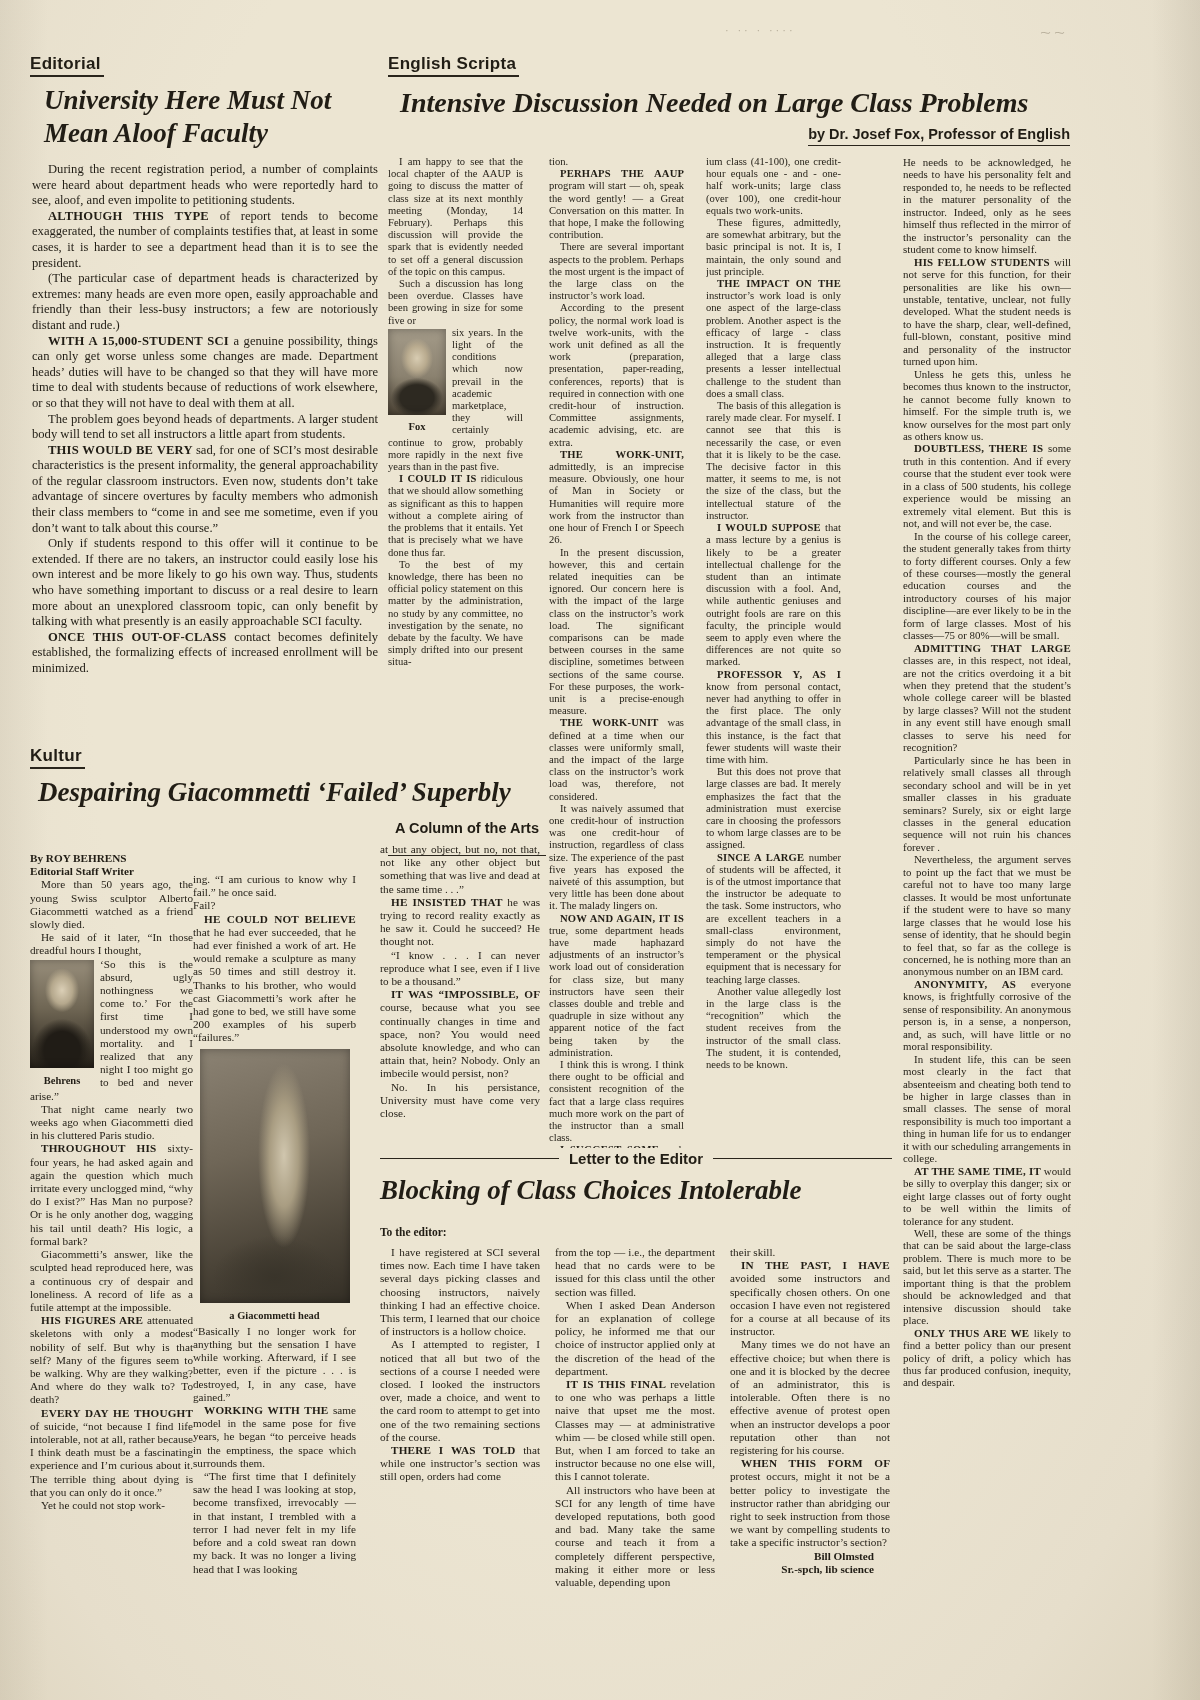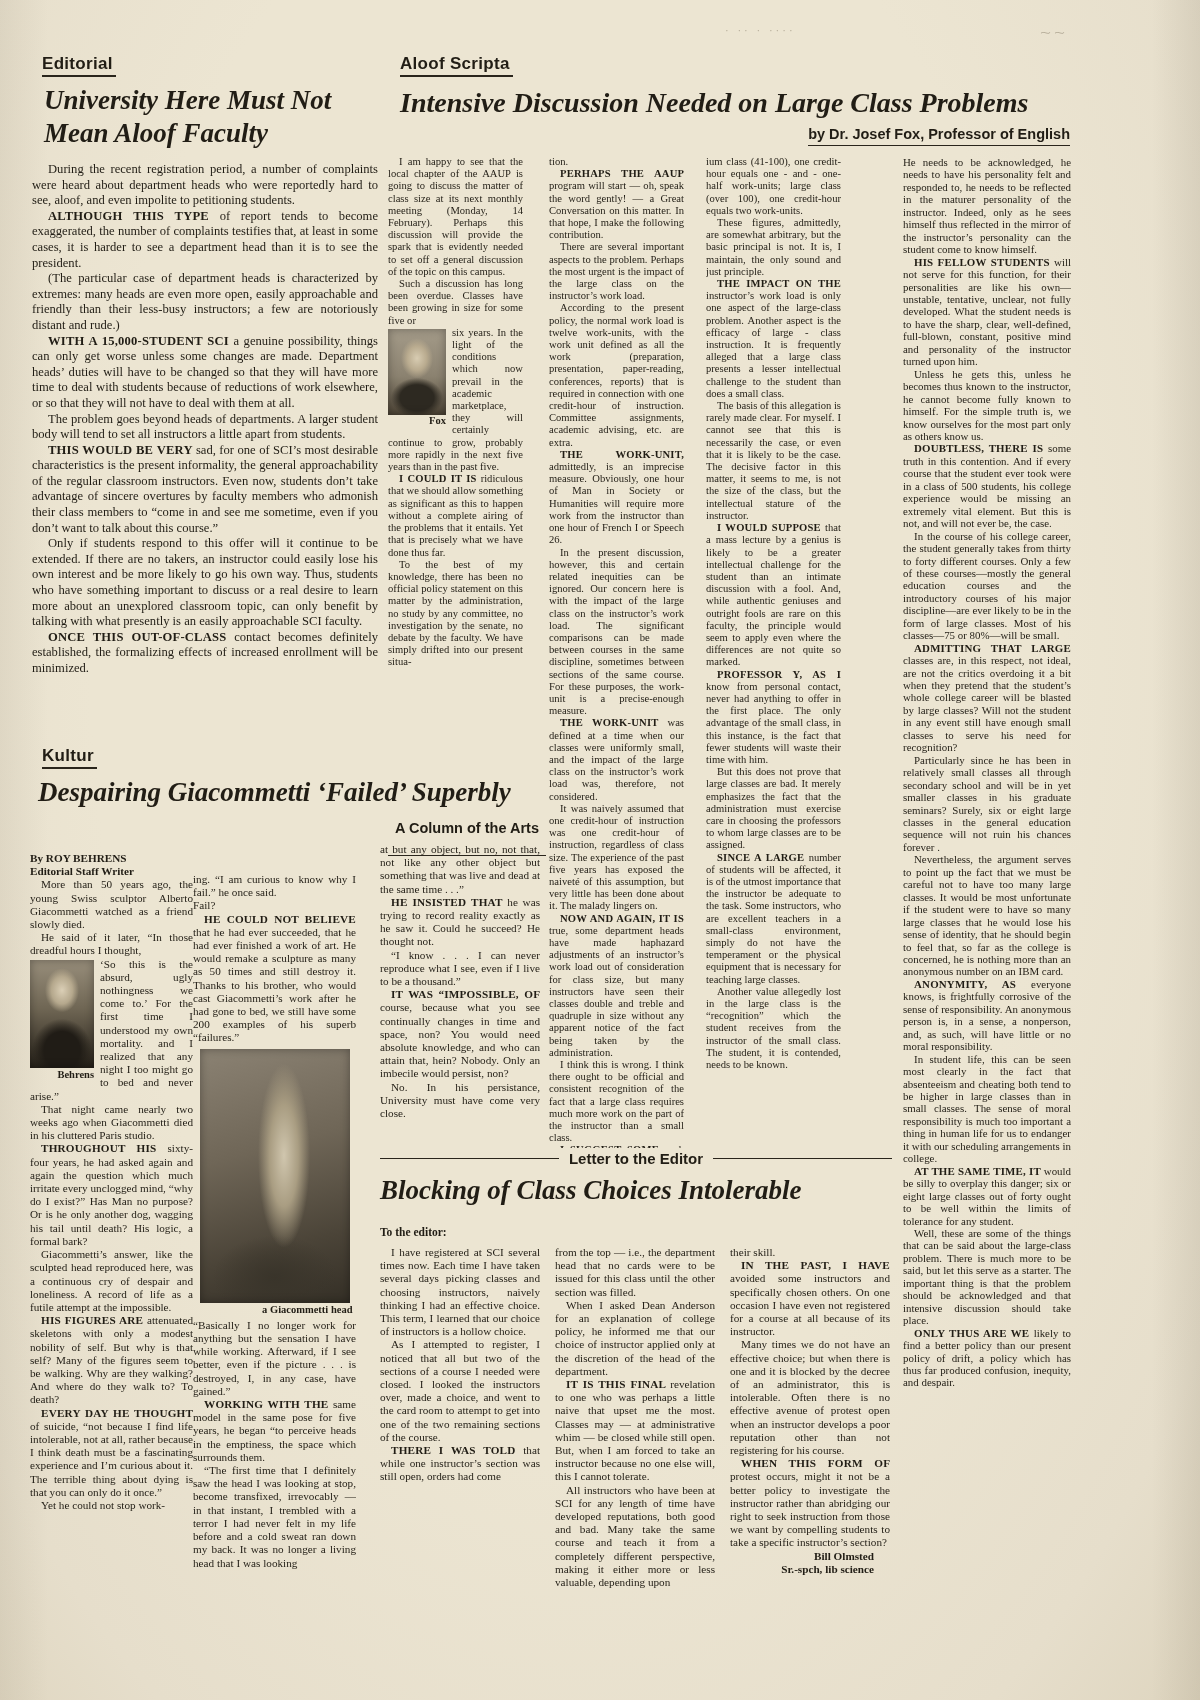--- a/index.html
+++ b/index.html
@@ -11,21 +11,21 @@
   .page{
     position:relative;width:1200px;height:1700px;overflow:hidden;
     background:
       linear-gradient(90deg, rgba(120,110,90,.10) 0%, rgba(0,0,0,0) 4%, rgba(0,0,0,0) 96%, rgba(120,110,90,.14) 100%),
       radial-gradient(ellipse at 48% 38%, #ece5d2 55%, #e6decb 85%, #ded5bf 100%);
     color:#211d15;
   }
   .abs{position:absolute}
   .kicker{
     font-family:"Liberation Sans",sans-serif;font-weight:700;font-size:17px;
-    letter-spacing:.3px;display:inline-block;border-bottom:2px solid #2a251c;padding:0 3px 1px 0;margin-left:12px;
+    letter-spacing:.3px;display:inline-block;border-bottom:2px solid #2a251c;padding:0 3px 1px 0;
   }
   .headline{
     font-family:"Liberation Serif",serif;font-style:italic;font-weight:700;
     font-size:27px;line-height:33px;white-space:pre-line;margin:0;
   }
   .byline{font-family:"Liberation Sans",sans-serif;font-weight:700;font-size:14.5px;text-align:right}
   .byline span{display:inline-block;border-bottom:1.5px solid #2a251c;padding-bottom:3px}
   .subhead{
     font-family:"Liberation Sans",sans-serif;font-weight:700;font-size:14.5px;
     text-align:center;border-bottom:1.5px solid #2a251c;padding-bottom:19px;
@@ -43,21 +43,21 @@
   .byline-b{font-weight:700}
   .sig{font-weight:700;text-align:right;padding-right:16px}
   .letter-kicker-row{
     display:flex;align-items:center;gap:10px;
     font-family:"Liberation Sans",sans-serif;font-weight:700;font-size:15px;justify-content:center;
   }
   .letter-kicker-row .rule{flex:1;height:1.5px;background:#2a251c}
   
   .photo-block.floated{float:left;margin:2px 6px 2px 0}
   .photo-block.full{margin:4px auto 3px;width:156px}
-  .photo-caption{font-weight:700;font-size:10.5px;text-align:right;padding-top:0;text-indent:0}
+  .photo-caption{font-weight:700;font-size:10.5px;text-align:center;padding-top:6px;text-indent:0}
   .photo-art{box-shadow:inset 0 0 10px rgba(0,0,0,.35)}
   .fox-photo .photo-art{
     width:58px;height:86px;
     background:
       radial-gradient(ellipse 16px 20px at 50% 34%, #d8ccb2 0%, #b9ab8f 60%, rgba(110,100,80,0) 100%),
       radial-gradient(ellipse 26px 20px at 50% 80%, #2d2921 0%, #2d2921 65%, rgba(45,41,33,0) 100%),
       linear-gradient(180deg, #a49b89 0%, #8b8270 55%, #4d4436 100%);
   }
   .behrens-photo .photo-art{
     width:64px;height:108px;
@@ -90,21 +90,21 @@
       <p class="para">During the recent registration period, a number of complaints were heard about department heads who were reportedly hard to see, aloof, and even impolite to petitioning students.</p>
       <p class="para"><b>ALTHOUGH THIS TYPE </b>of report tends to become exaggerated, the number of complaints testifies that, at least in some cases, it is harder to see a department head than it is to see the president.</p>
       <p class="para">(The particular case of department heads is characterized by extremes: many heads are even more open, easily approachable and friendly than their less-busy instructors; a few are notoriously distant and rude.)</p>
       <p class="para"><b>WITH A 15,000-STUDENT SCI </b>a genuine possibility, things can only get worse unless some changes are made. Department heads’ duties will have to be changed so that they will have more time to deal with students because of reductions of work elsewhere, or so that they will not have to deal with them at all.</p>
       <p class="para">The problem goes beyond heads of departments. A larger student body will tend to set all instructors a little apart from students.</p>
       <p class="para"><b>THIS WOULD BE VERY </b>sad, for one of SCI’s most desirable characteristics is the present informality, the general approachability of the regular classroom instructors. Even now, students don’t take advantage of sincere overtures by faculty members who admonish their class members to “come in and see me sometime, even if you don’t want to talk about this course.”</p>
       <p class="para">Only if students respond to this offer will it continue to be extended. If there are no takers, an instructor could easily lose his own interest and be more likely to go his own way. Thus, students who have something important to discuss or a real desire to learn more about an unexplored classroom topic, can only benefit by talking with what presently is an easily approachable SCI faculty.</p>
       <p class="para"><b>ONCE THIS OUT-OF-CLASS </b>contact becomes definitely established, the formalizing effects of increased enrollment will be minimized.</p>
     </div>
 
-  <div class="abs kicker" style="left:388px;top:54px;">Aloof Scripta</div>
+  <div class="abs kicker" style="left:388px;top:54px;">English Scripta</div>
   <h1 class="abs headline" style="left:400px;top:86px;width:672px;font-size:28px;white-space:normal;">Intensive Discussion Needed on Large Class Problems</h1>
   <div class="abs byline" style="left:560px;top:126px;width:510px;"><span>by Dr. Josef Fox, Professor of English</span></div>
 
   <div class="abs colflow fox-col" style="left:388px;top:156px;width:135px;height:566px;">
       <p class="para">I am happy to see that the local chapter of the AAUP is going to discuss the matter of class size at its next monthly meeting (Monday, 14 February). Perhaps this discussion will provide the spark that is evidently needed to set off a general discussion of the topic on this campus.</p>
       <p class="para">Such a discussion has long been overdue. Classes have been growing in size for some five or</p>
       <div class="photo-block fox-photo floated">
         <div class="photo-art"></div>
         <div class="photo-caption">Fox</div>
       </div>

